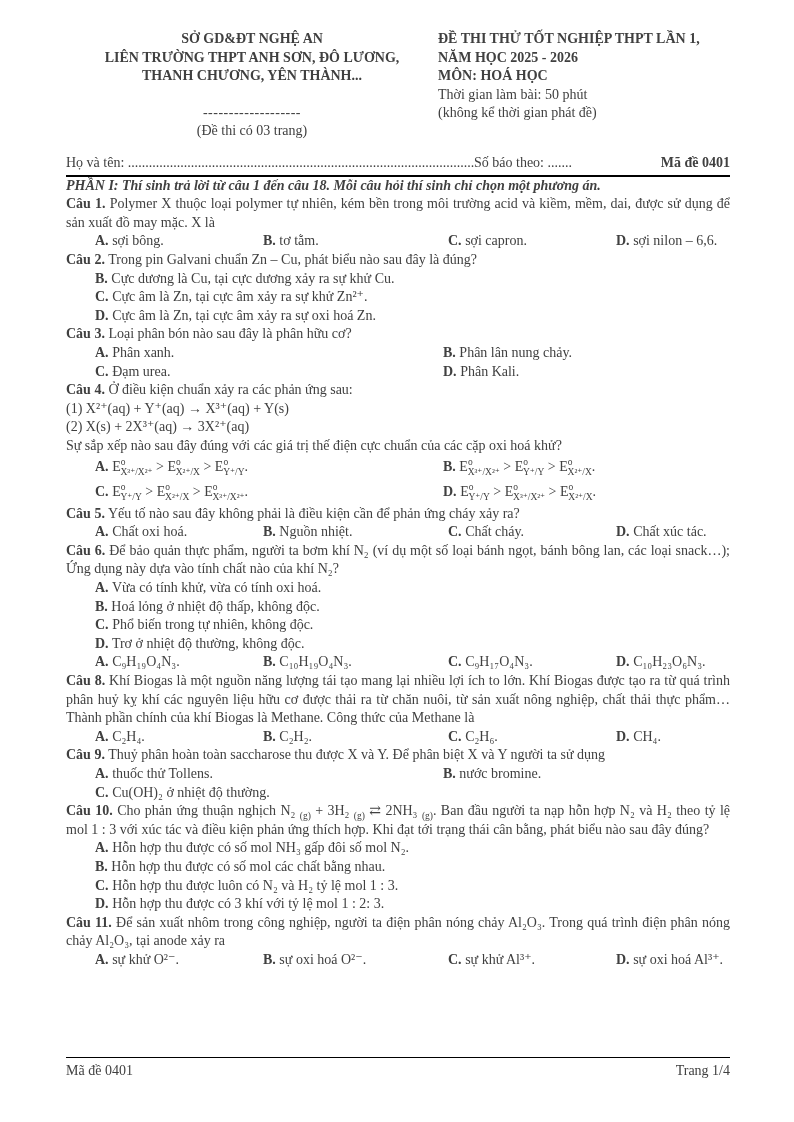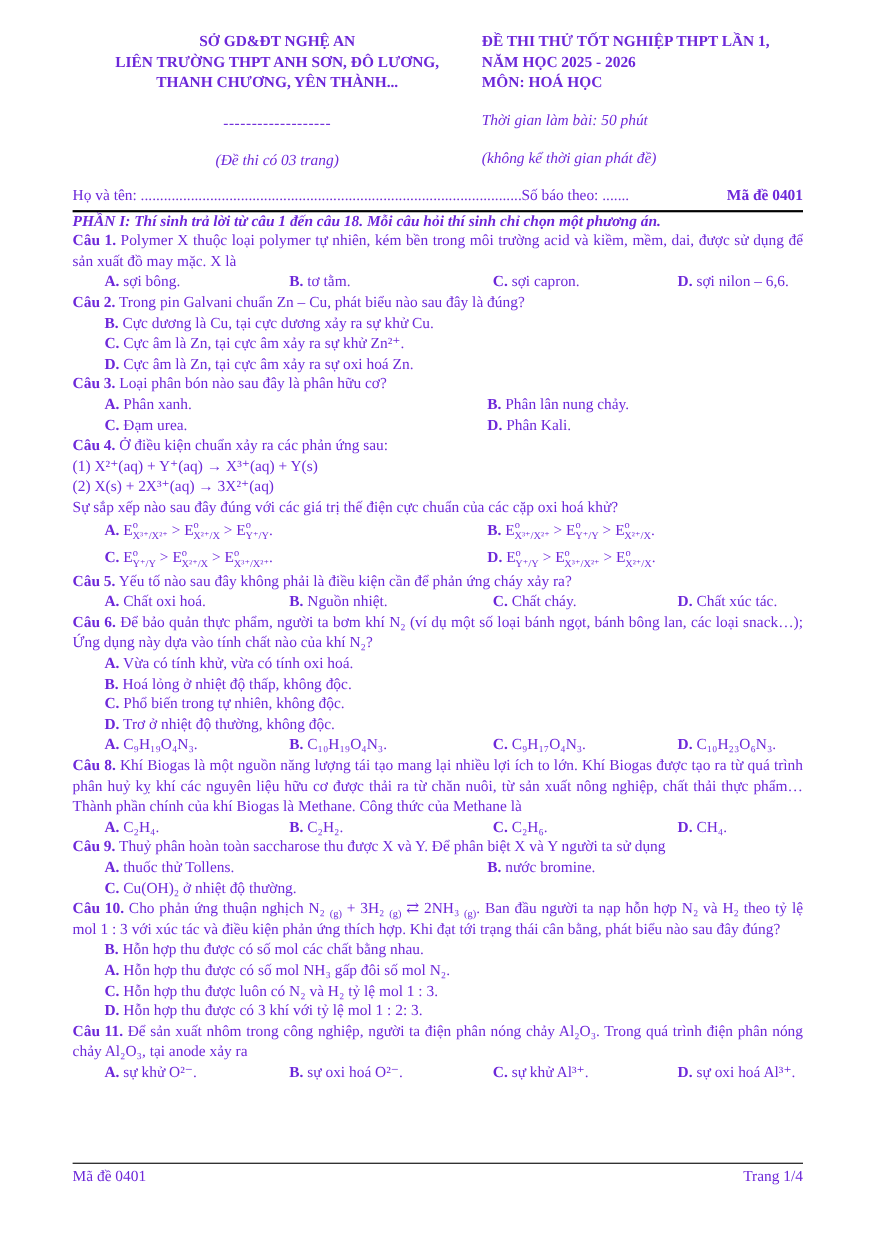--- a/index.html
+++ b/index.html
@@ -1,30 +1,30 @@
 <!DOCTYPE html>
 <html><head>
 <meta charset="utf-8">
 <style>
   html,body{margin:0;padding:0;background:#888;}
   .page{
     position:relative;
     width:794px;height:1122px;
     margin:0 auto;
     background:#ffffff;
-    color:#6d28d9;
+    color:#404040;
     font-family:"Liberation Serif","DejaVu Serif",serif;
     font-size:14px;
     line-height:18.6px;
     box-sizing:border-box;
     padding:30px 64px 0 66px;
   }
   p{margin:0;}
   .b{font-weight:bold;}
-  .i{font-style:italic;margin-top:16px;}
+  .i{}
   
   .hdr{display:flex;}
   .hdr-left{width:372px;text-align:center;}
   .hdr-right{flex:1;text-align:left;}
   .dashes{margin-top:18px;letter-spacing:.5px;}
   
   .info-row{display:flex;align-items:baseline;margin-top:13px;}
   .info-name{flex:1;white-space:nowrap;overflow:hidden;}
   .info-sbd{width:160px;white-space:nowrap;}
   .info-code{width:96px;text-align:right;font-weight:bold;white-space:nowrap;}
@@ -165,22 +165,22 @@
     <div class="opts c2">
       <span class="opt"><span class="ol">A.</span> <span>thuốc thử Tollens.</span></span>
       <span class="opt"><span class="ol">B.</span> <span>nước bromine.</span></span>
       <span class="opt"><span class="ol">C.</span> <span>Cu(OH)₂ ở nhiệt độ thường.</span></span>
     </div>
   </div>
 
   <div class="q">
     <p class="stem"><span class="qlabel">Câu 10.</span> <span>Cho phản ứng thuận nghịch N₂ <sub>(g)</sub> + 3H₂ <sub>(g)</sub> ⇄ 2NH₃ <sub>(g)</sub>. Ban đầu người ta nạp hỗn hợp N₂ và H₂ theo tỷ lệ mol 1 : 3 với xúc tác và điều kiện phản ứng thích hợp. Khi đạt tới trạng thái cân bằng, phát biểu nào sau đây đúng?</span></p>
     <div class="opts c1">
+      <span class="opt"><span class="ol">A.</span> <span>Hỗn hợp thu được có số mol NH₃ gấp đôi số mol N₂.</span></span>
       <span class="opt"><span class="ol">B.</span> <span>Hỗn hợp thu được có số mol các chất bằng nhau.</span></span>
-      <span class="opt"><span class="ol">A.</span> <span>Hỗn hợp thu được có số mol NH₃ gấp đôi số mol N₂.</span></span>
       <span class="opt"><span class="ol">C.</span> <span>Hỗn hợp thu được luôn có N₂ và H₂ tỷ lệ mol 1 : 3.</span></span>
       <span class="opt"><span class="ol">D.</span> <span>Hỗn hợp thu được có 3 khí với tỷ lệ mol 1 : 2: 3.</span></span>
     </div>
   </div>
 
   <div class="q">
     <p class="stem"><span class="qlabel">Câu 11.</span> <span>Để sản xuất nhôm trong công nghiệp, người ta điện phân nóng chảy Al₂O₃. Trong quá trình điện phân nóng chảy Al₂O₃, tại anode xảy ra</span></p>
     <div class="opts c4">
       <span class="opt"><span class="ol">A.</span> <span>sự khử O²⁻.</span></span>
       <span class="opt"><span class="ol">B.</span> <span>sự oxi hoá O²⁻.</span></span>

